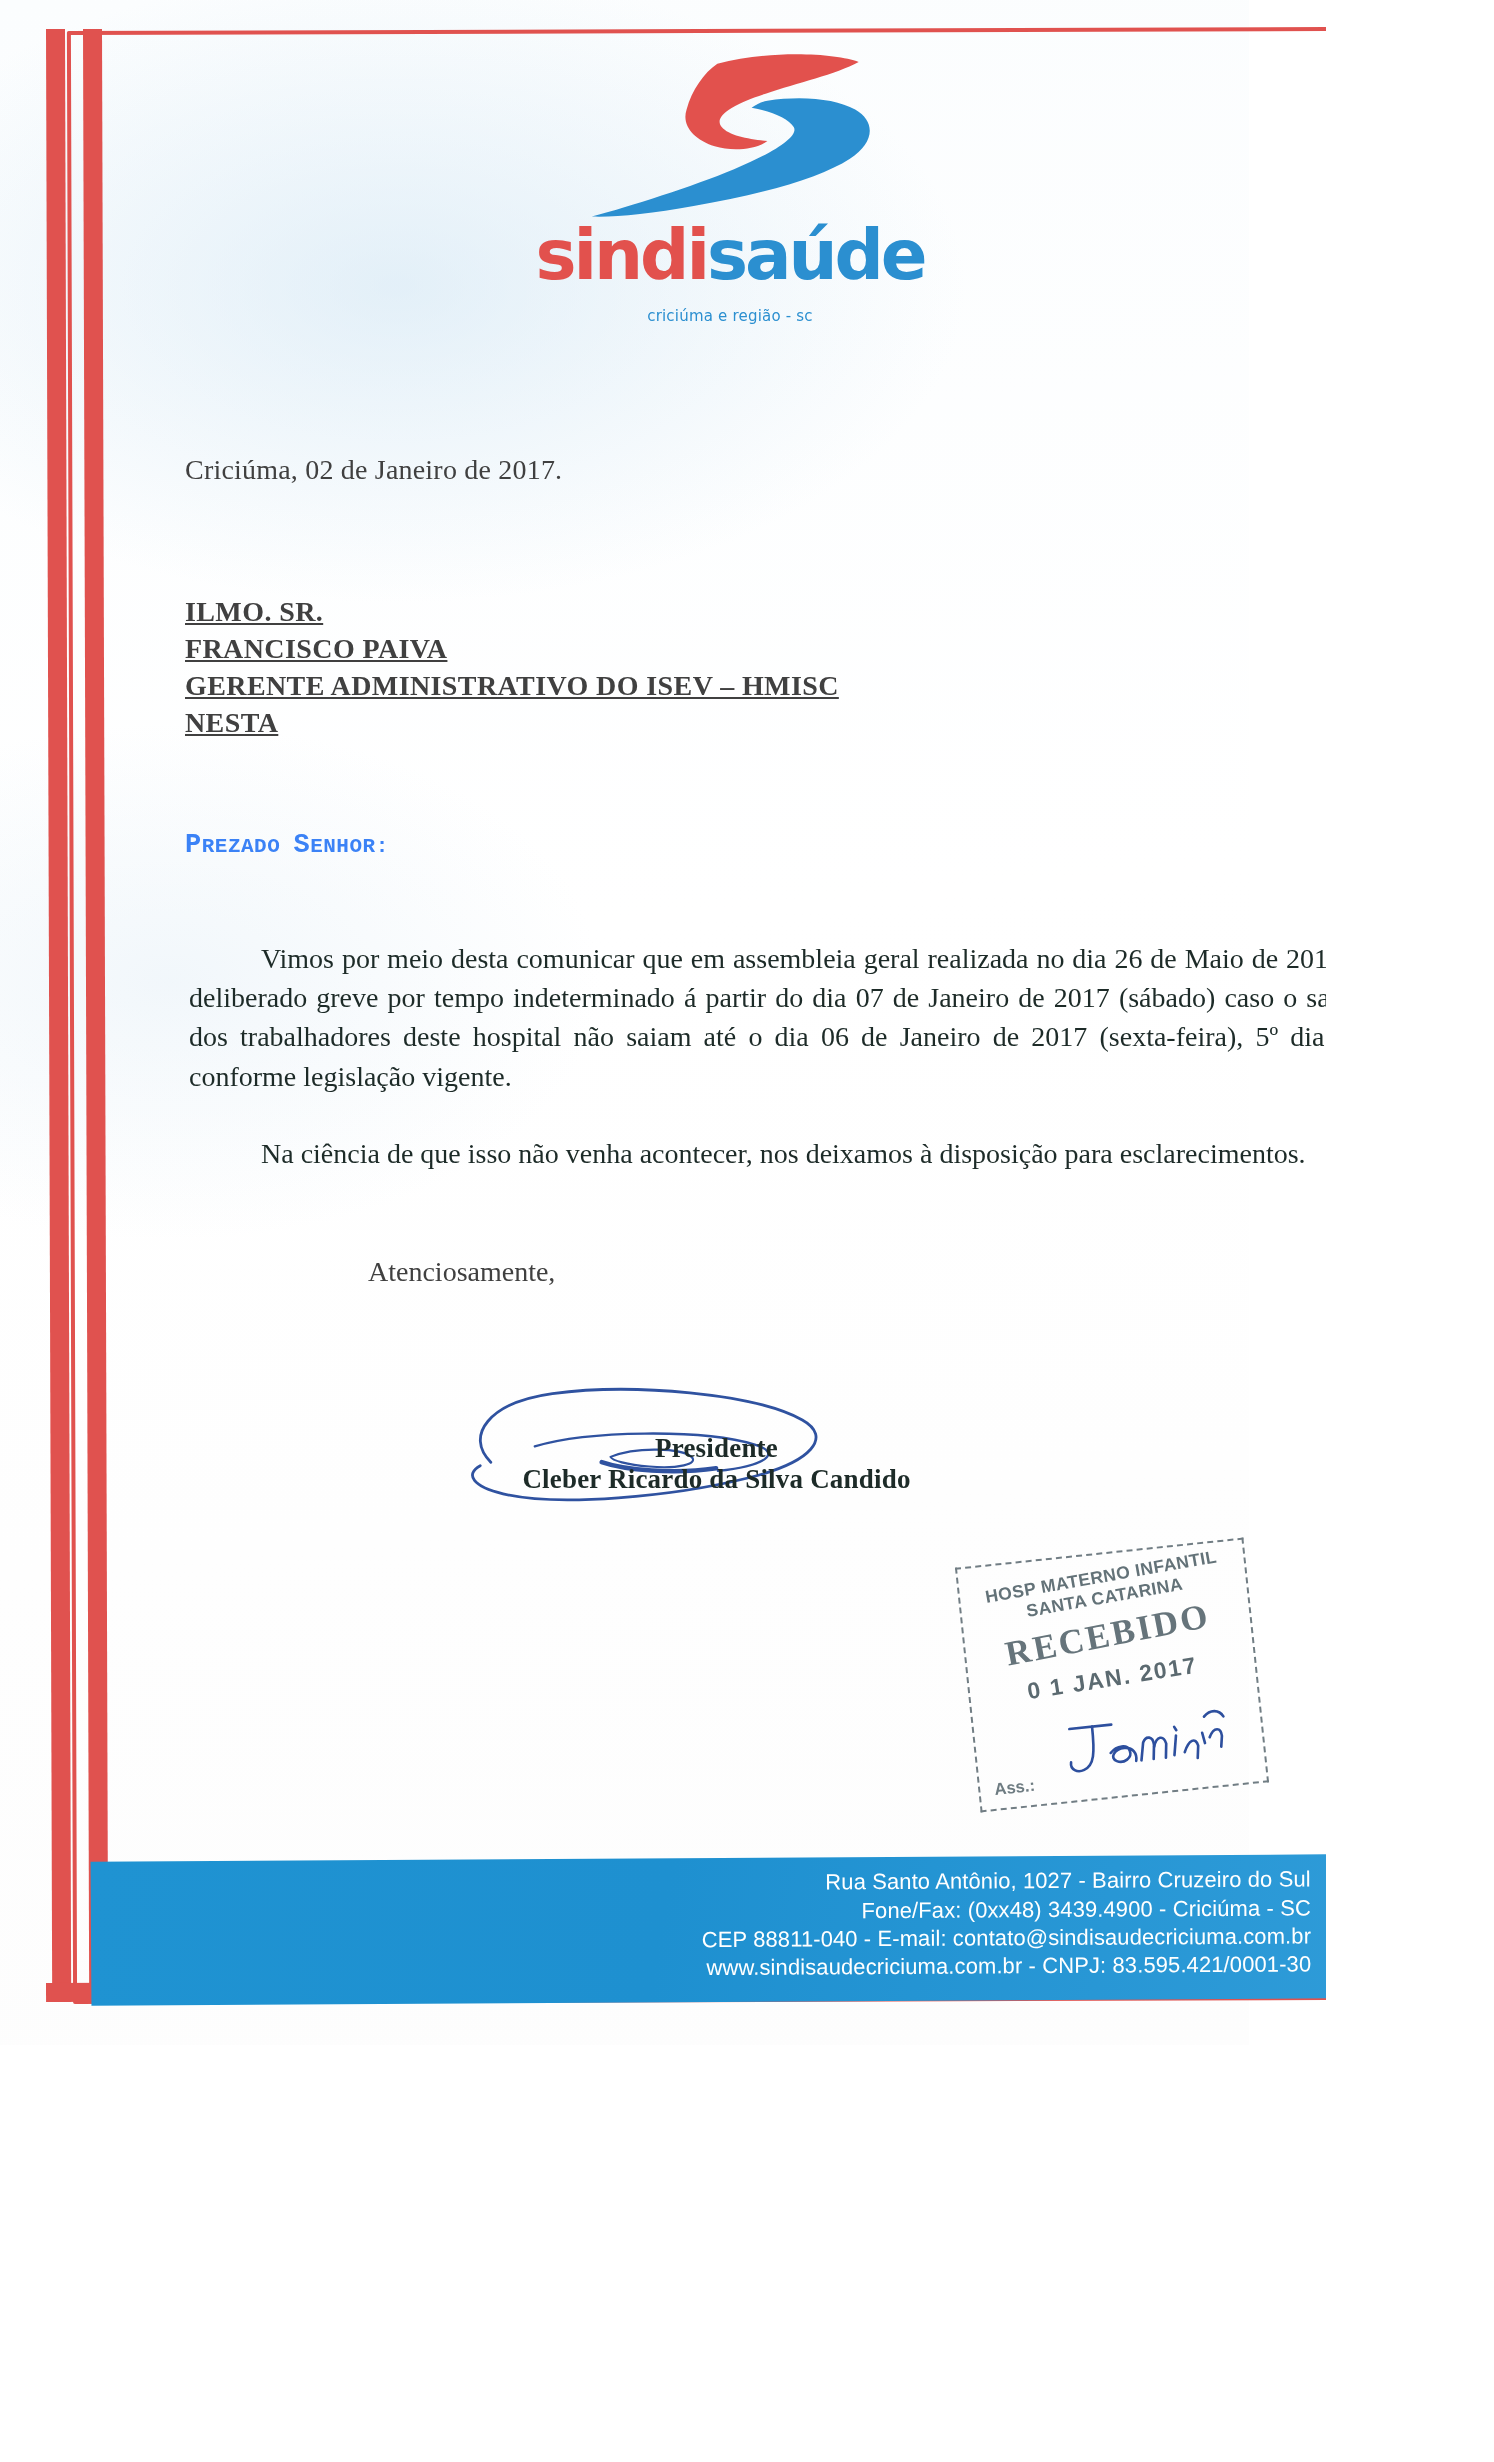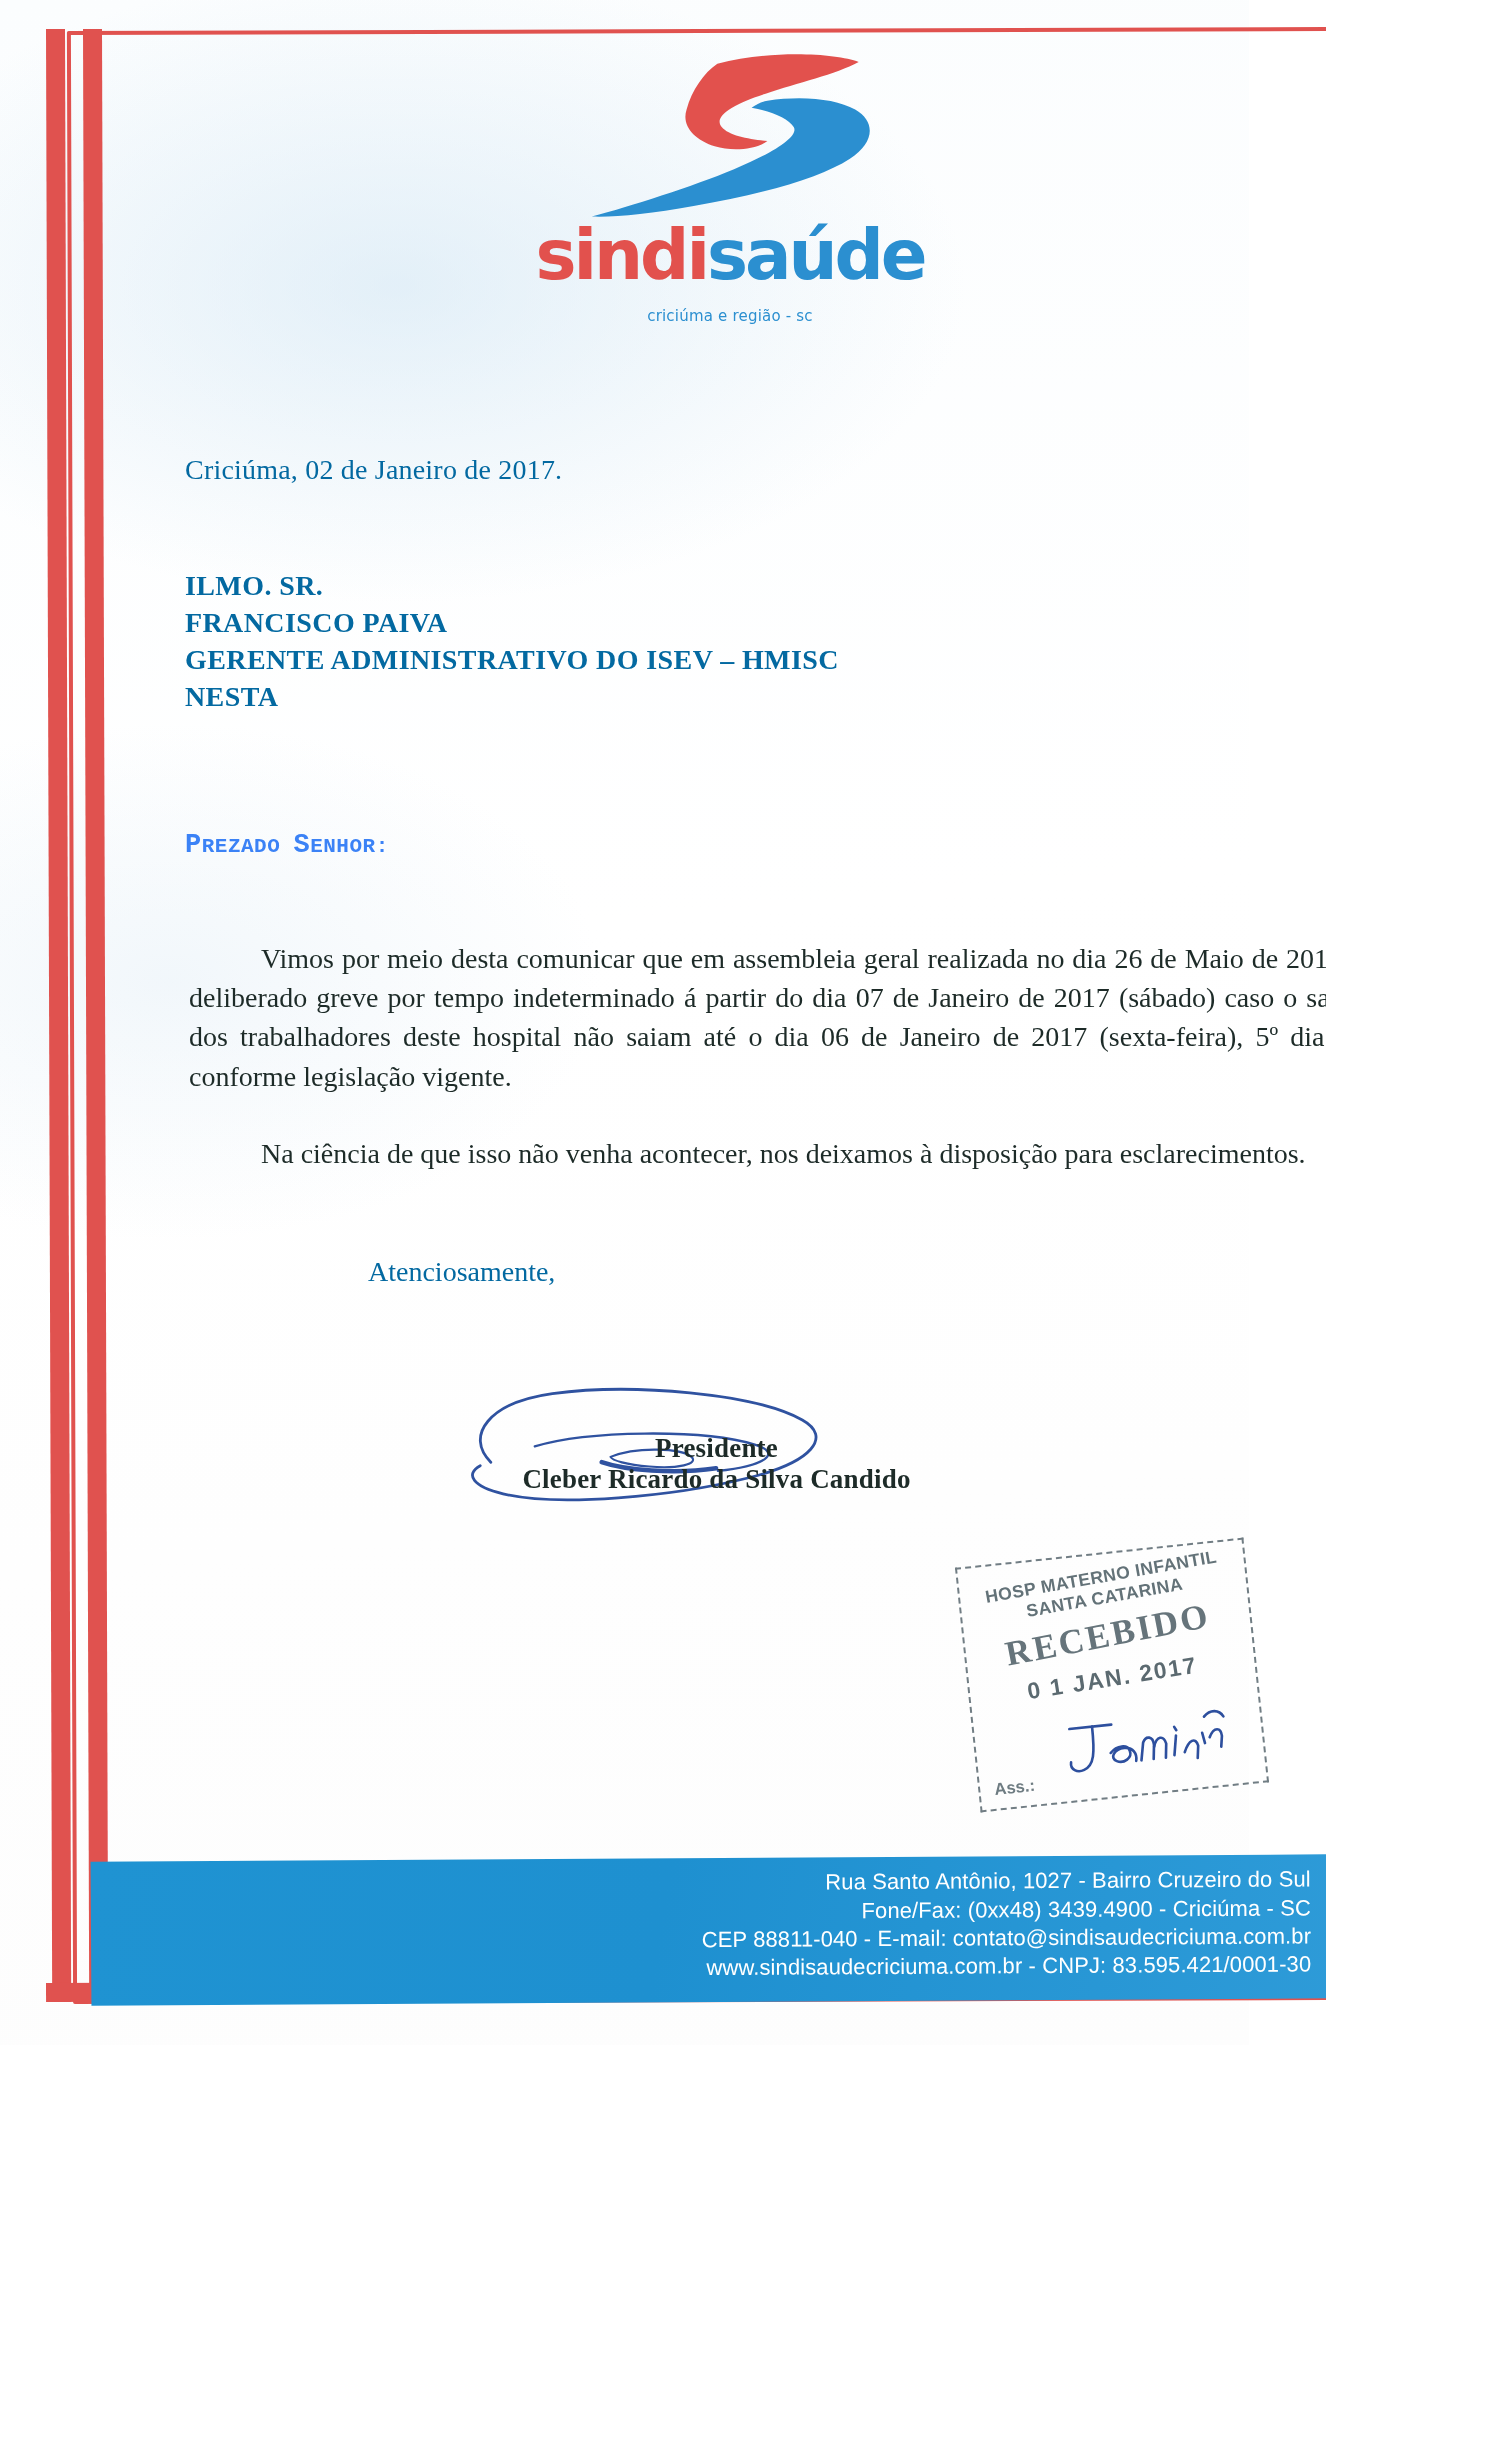--- a/index.html
+++ b/index.html
@@ -88,36 +88,37 @@
     font-family: "DejaVu Sans", sans-serif;
     font-weight: 400;
     font-size: 15px;
     color: #2b8fd0;
     letter-spacing: 0.2px;
     margin-top: 19px;
     white-space: nowrap;
   }
 
   
-  .ink { color: #0369a1; }
+  .ink { color: #404040; }
 
   #date-line {
     position: absolute;
     left: 185px; top: 454px;
     font-size: 28px;
     letter-spacing: 0.2px;
   }
 
   #addressee-block {
     position: absolute;
-    left: 185px; top: 568px;
+    left: 185px; top: 594px;
     font-weight: 700;
     font-size: 28px;
     line-height: 1.32;
     letter-spacing: 0.4px;
+    text-decoration: underline;
   }
   #addressee-block div { white-space: nowrap; }
 
   #salutation {
     position: absolute;
     left: 185px; top: 830px;
     font-family: Liberation Mono, monospace;
     font-weight: 700;
     font-size: 21px;
     letter-spacing: 0.5px;

